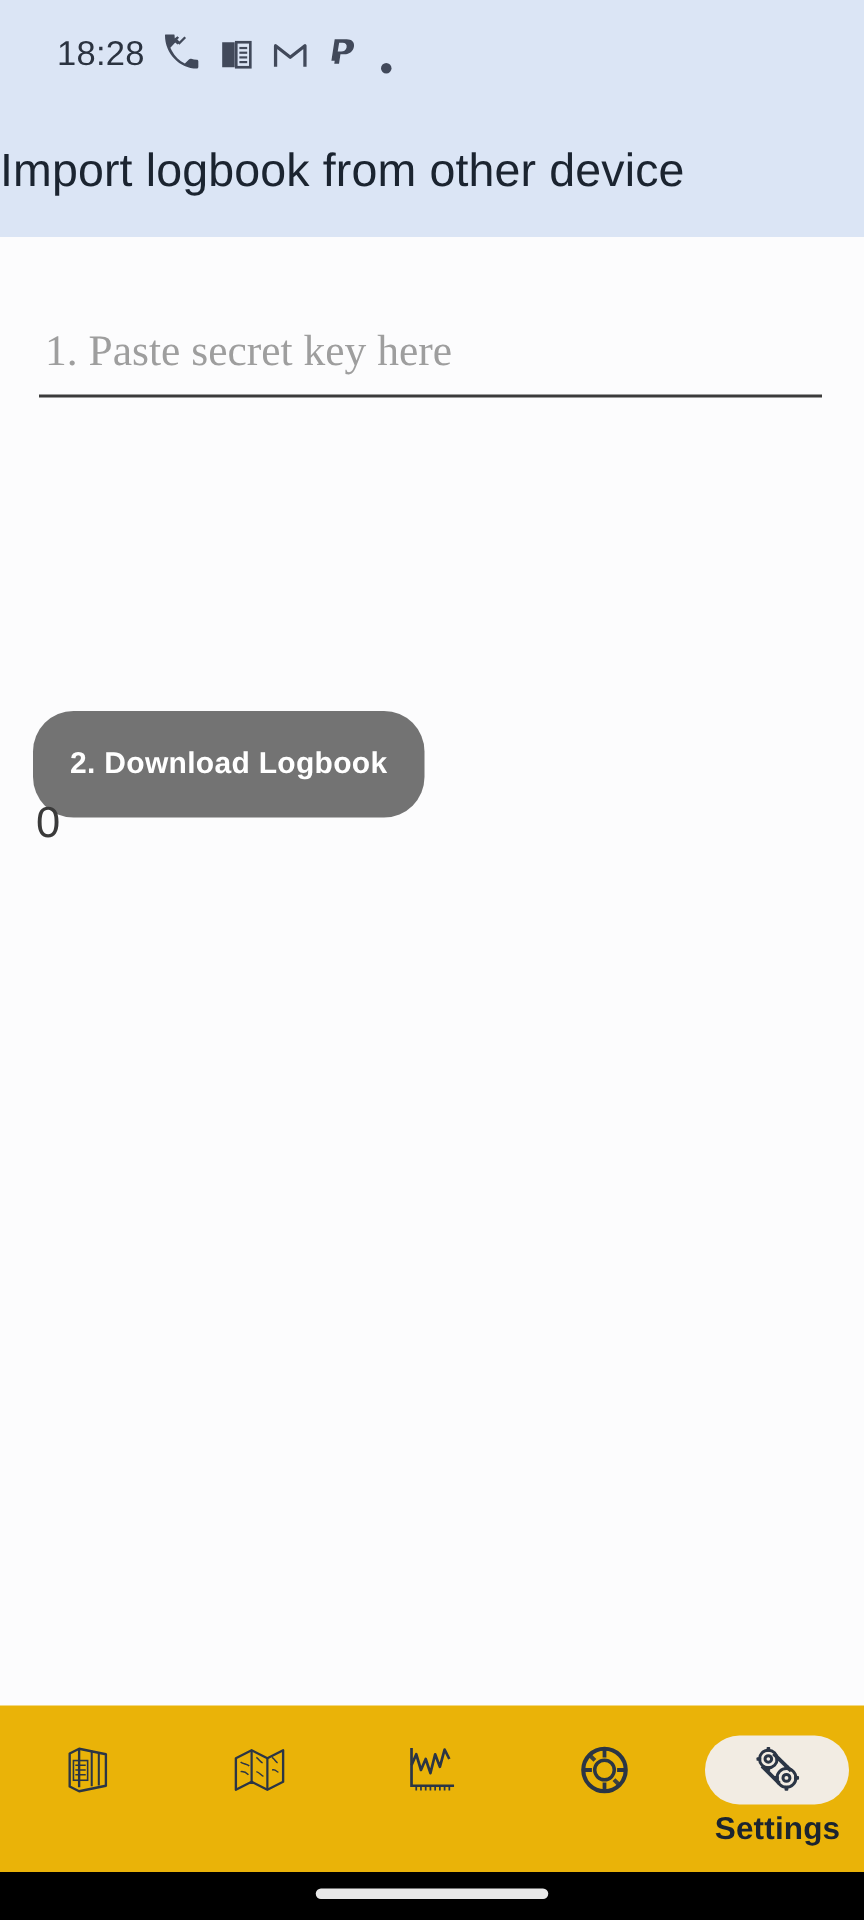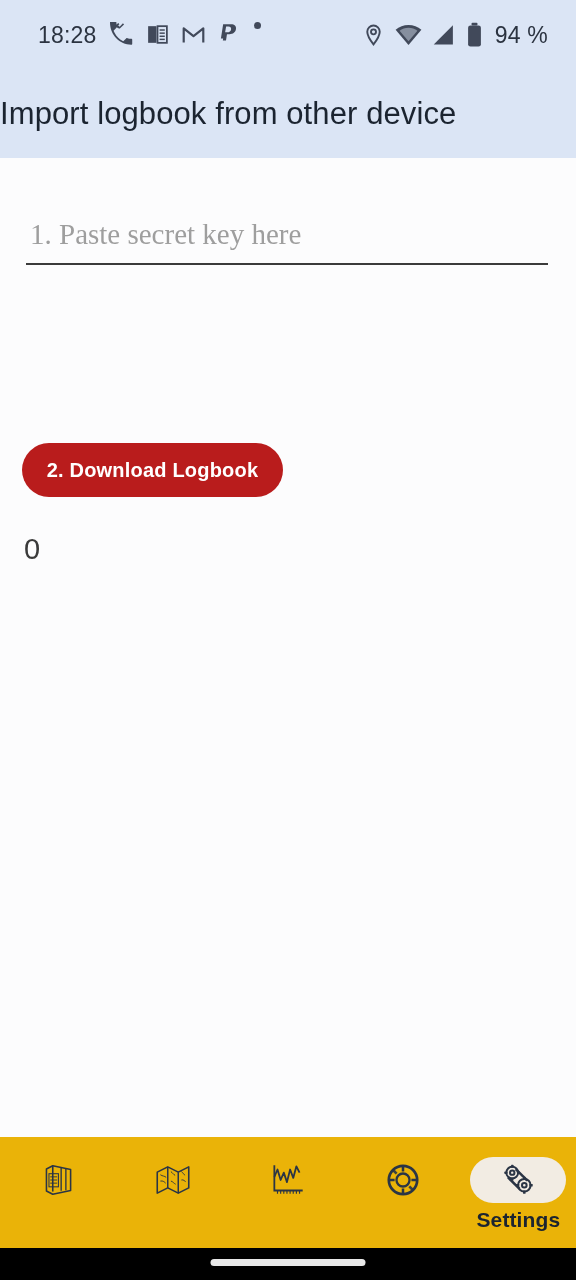--- a/index.html
+++ b/index.html
@@ -27,21 +27,21 @@
     height: 70px;
     background: #dbe5f5;
     display: flex;
     align-items: center;
     justify-content: space-between;
     padding: 0 28px 0 38px;
     box-sizing: border-box;
   }
   .status-left {
     display: flex;
-    align-items: flex-start;
+    align-items: flex-end;
     gap: 11px;
   }
   .status-right {
     display: flex;
     align-items: center;
     gap: 10px;
   }
   .clock {
     font-size: 23px;
     color: #2b3340;
@@ -106,24 +106,24 @@
     box-sizing: border-box;
     border-bottom: 2px solid #3b3b3b;
   }
   .secret-input::placeholder {
     color: #9e9e9e;
     opacity: 1;
   }
   .download-btn {
     position: absolute;
     left: 22px;
-    top: 285px;
+    top: 316px;
     width: 261px;
-    height: 54px;
-    background: #b91c1c;
+    height: 71px;
+    background: #737373;
     color: #ffffff;
     border: none;
     border-radius: 27px;
     font-family: "Liberation Sans", sans-serif;
     font-size: 20px;
     font-weight: bold;
     letter-spacing: 0.2px;
     cursor: pointer;
     padding: 0;
   }
@@ -228,42 +228,20 @@
         <path fill="none" stroke="#41495a" stroke-width="2.1" stroke-linejoin="round" d="M2.6 19.6V6.2l9.4 7.4 9.4-7.4v13.4"></path>
       </svg>
 
       <svg class="sicon" width="23" height="25" viewBox="0 0 24 26">
         <path fill="#41495a" d="M7.6 2.2h7.1c3.5 0 5.6 1.9 5.1 5.1-.5 3.4-3.1 5.4-6.7 5.4h-2.7l-1 6.6H6.1l.3-2.1H4.1L6.4 2.2h1.2zm1.9 2.5l-1 6h2.3c2.1 0 3.6-1.1 3.9-3 .3-1.9-.8-3-2.8-3H9.5z"></path>
       </svg>
 
       <div class="dot-icon"></div>
     </div>
 
-    <div class="status-right">
-      <svg class="sicon" width="23" height="25" viewBox="0 0 24 26">
-        <path fill="none" stroke="#41495a" stroke-width="2" d="M12 2.6c-3.6 0-6.5 2.9-6.5 6.5 0 4.9 6.5 13.2 6.5 13.2s6.5-8.3 6.5-13.2c0-3.6-2.9-6.5-6.5-6.5z"></path>
-        <circle cx="12" cy="9.2" r="2.6" fill="none" stroke="#41495a" stroke-width="2"></circle>
-      </svg>
-
-      <svg class="sicon" width="27" height="22" viewBox="0 0 26 21">
-        <path fill="#41495a" d="M13 20.2L0.6 5.4C4 2.4 8.3 0.8 13 0.8s9 1.6 12.4 4.6L13 20.2z"></path>
-        <path fill="#dbe5f5" d="M13 16.6L4.4 6.4C6.8 4.5 9.8 3.4 13 3.4s6.2 1.1 8.6 3L13 16.6z" opacity="0.45"></path>
-      </svg>
-
-      <svg class="sicon" width="24" height="22" viewBox="0 0 22 21">
-        <path fill="#41495a" d="M19.5 1.2v18.4H1.2z"></path>
-      </svg>
-
-      <svg class="sicon" width="17" height="26" viewBox="0 0 16 26">
-        <rect x="5" y="0.8" width="6" height="2.6" rx="1" fill="#41495a"></rect>
-        <rect x="1.6" y="3.4" width="12.8" height="21.2" rx="2.4" fill="#41495a"></rect>
-      </svg>
-
-      <span class="battery-pct">94 %</span>
-    </div>
   </div>
 
   <div class="appbar">
     <div class="appbar-title">Import logbook from other device</div>
   </div>
 
   <div class="content">
 
     <div class="field-wrap">
       <input class="secret-input" type="text" placeholder="1. Paste secret key here" style="">

